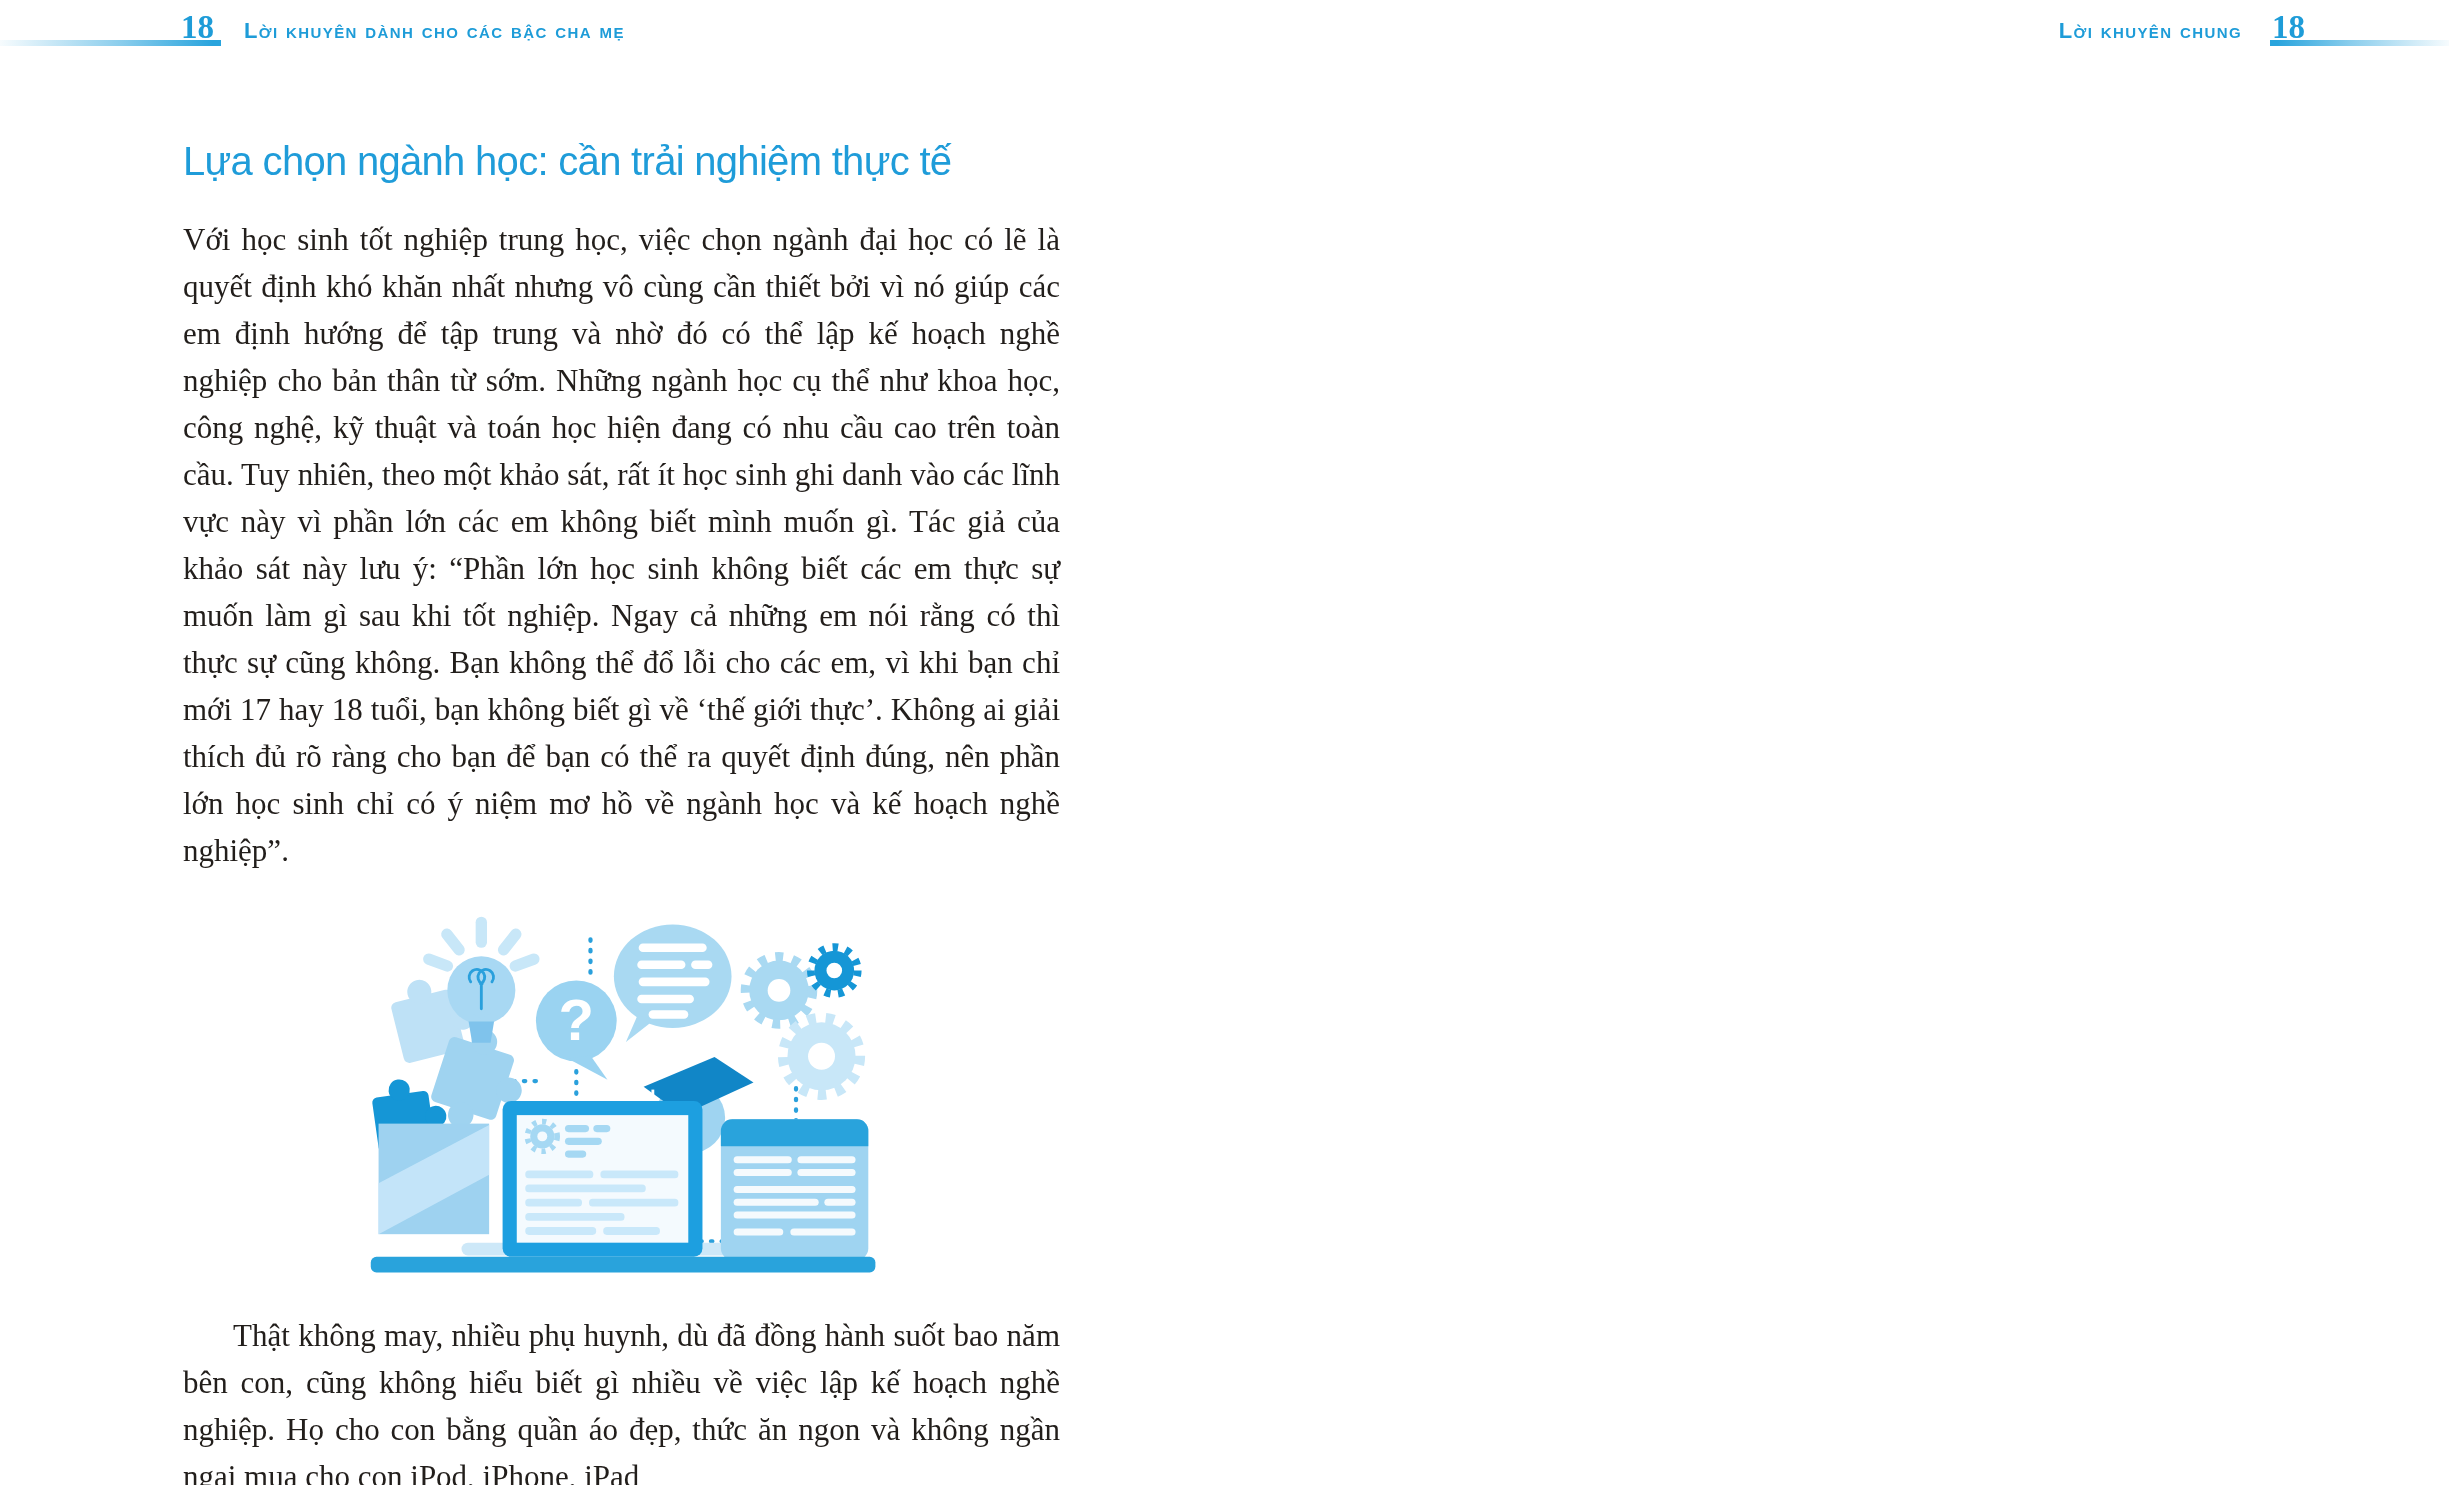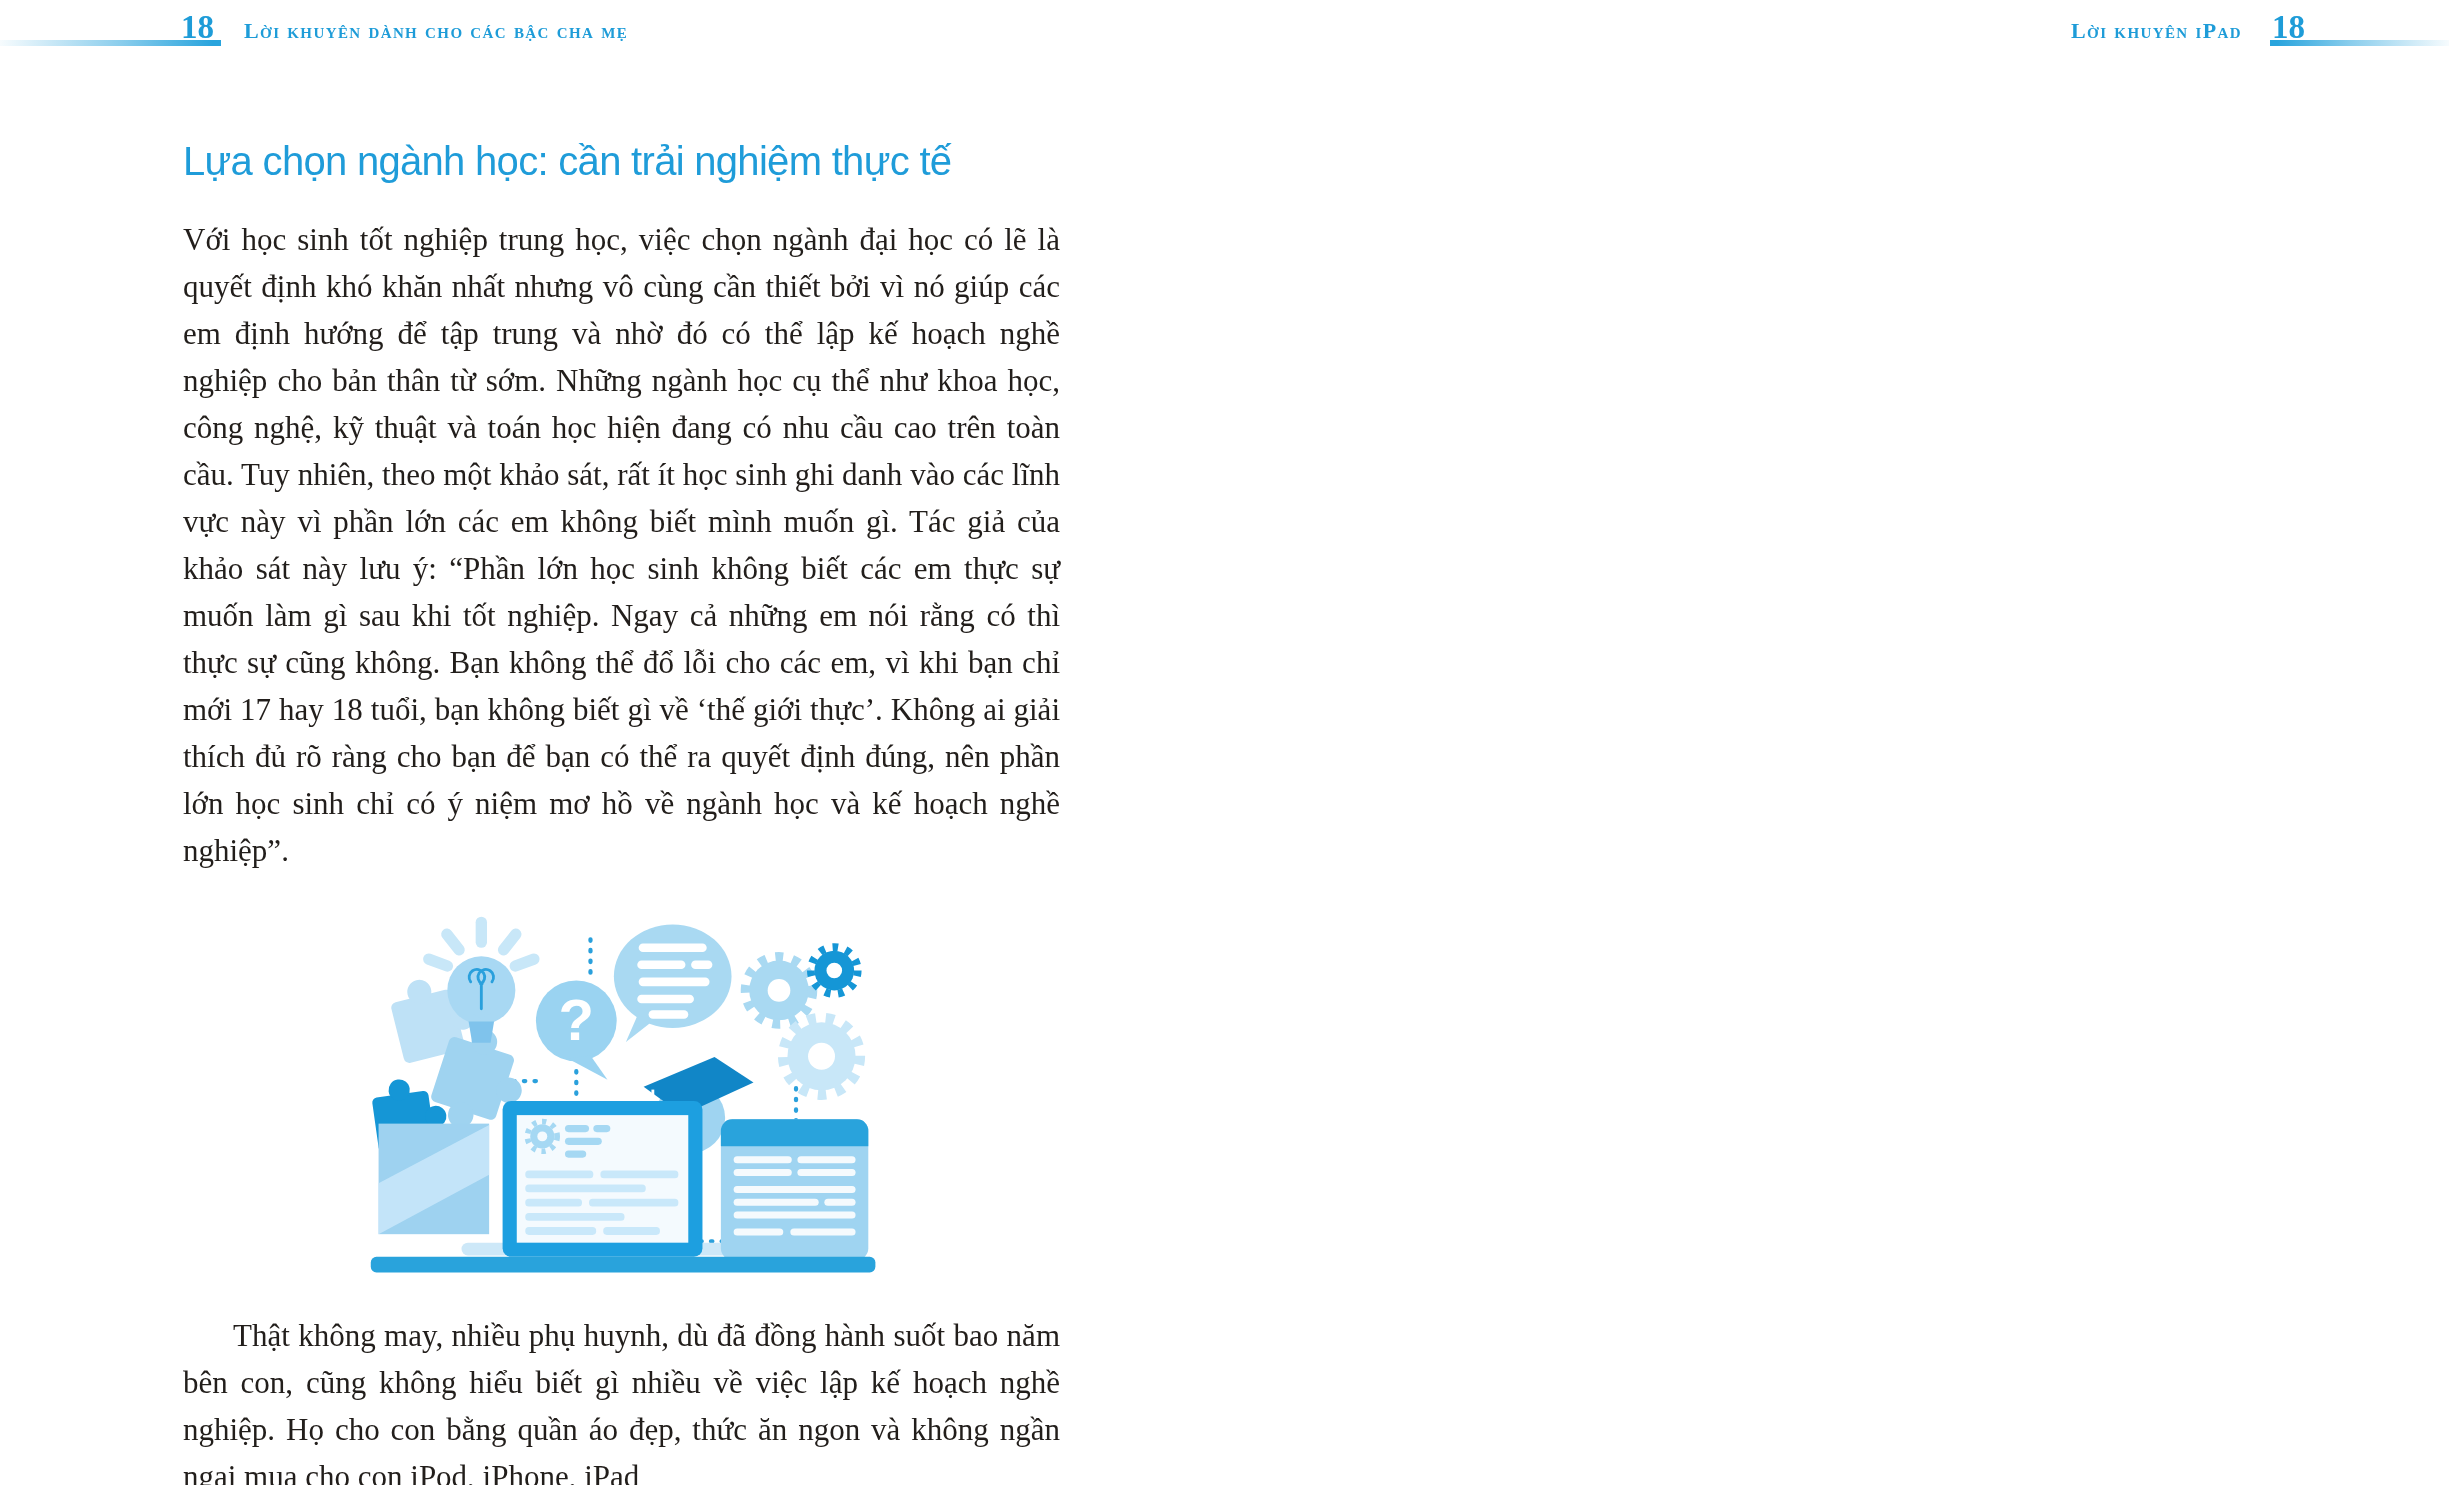--- a/index.html
+++ b/index.html
@@ -8,21 +8,21 @@
   .page{position:absolute;top:0;width:1231px;height:1485px;}
   .page-left{left:0;}
   .page-right{left:1231px;}
 
   
   .runhead{position:absolute;top:8.5px;display:flex;align-items:baseline;gap:30px;}
   .runhead-left{left:181px;}
   .runhead-right{right:157px;flex-direction:row;}
   .pagenum{font-size:33px;font-weight:bold;color:#1E9CD8;font-family:"Liberation Serif",serif;}
   .runtext{font-variant:small-caps;letter-spacing:1.4px;font-size:22px;font-weight:600;
-           color:#1E9CD8;font-family:Liberation Serif, serif;}
+           color:#1E9CD8;font-family:Liberation Sans, sans-serif;}
   .headbar{position:absolute;top:40px;height:6.4px;}
   .headbar-left{left:0;width:221px;
       background:linear-gradient(to right,rgba(41,164,221,0.04),rgba(41,164,221,0.55) 55%,#29A4DD 96%);}
   .headbar-right{right:12.8px;width:179px;
       background:linear-gradient(to right,#29A4DD 4%,rgba(41,164,221,0.55) 45%,rgba(41,164,221,0.04));}
 
   
   .section-title{position:absolute;left:183px;top:139px;width:922px;
       font-family:"Liberation Sans",sans-serif;font-weight:normal;letter-spacing:-0.7px;
       font-size:40px;color:#1F9CD9;}
@@ -189,21 +189,21 @@
       </g>
 
       <rect x="22" y="488" width="712" height="22" rx="8" fill="#29A3DC"></rect>
     </svg>
 
     <div class="body-block left-p2">Thật không may, nhiều phụ huynh, dù đã đồng hành suốt bao năm bên con, cũng không hiểu biết gì nhiều về việc lập kế hoạch nghề nghiệp. Họ cho con bằng quần áo đẹp, thức ăn ngon và không ngần ngại mua cho con iPod, iPhone, iPad</div>
   </div>
 
   <div class="page page-right">
     <div class="runhead runhead-right">
-      <span class="runtext">Lời khuyên iPad</span>
+      <span class="runtext">Lời khuyên chung</span>
       <span class="pagenum">18</span>
     </div>
     <div class="headbar headbar-right"></div>
 
   </div>
 
 </div>
 
 
 </body></html>

